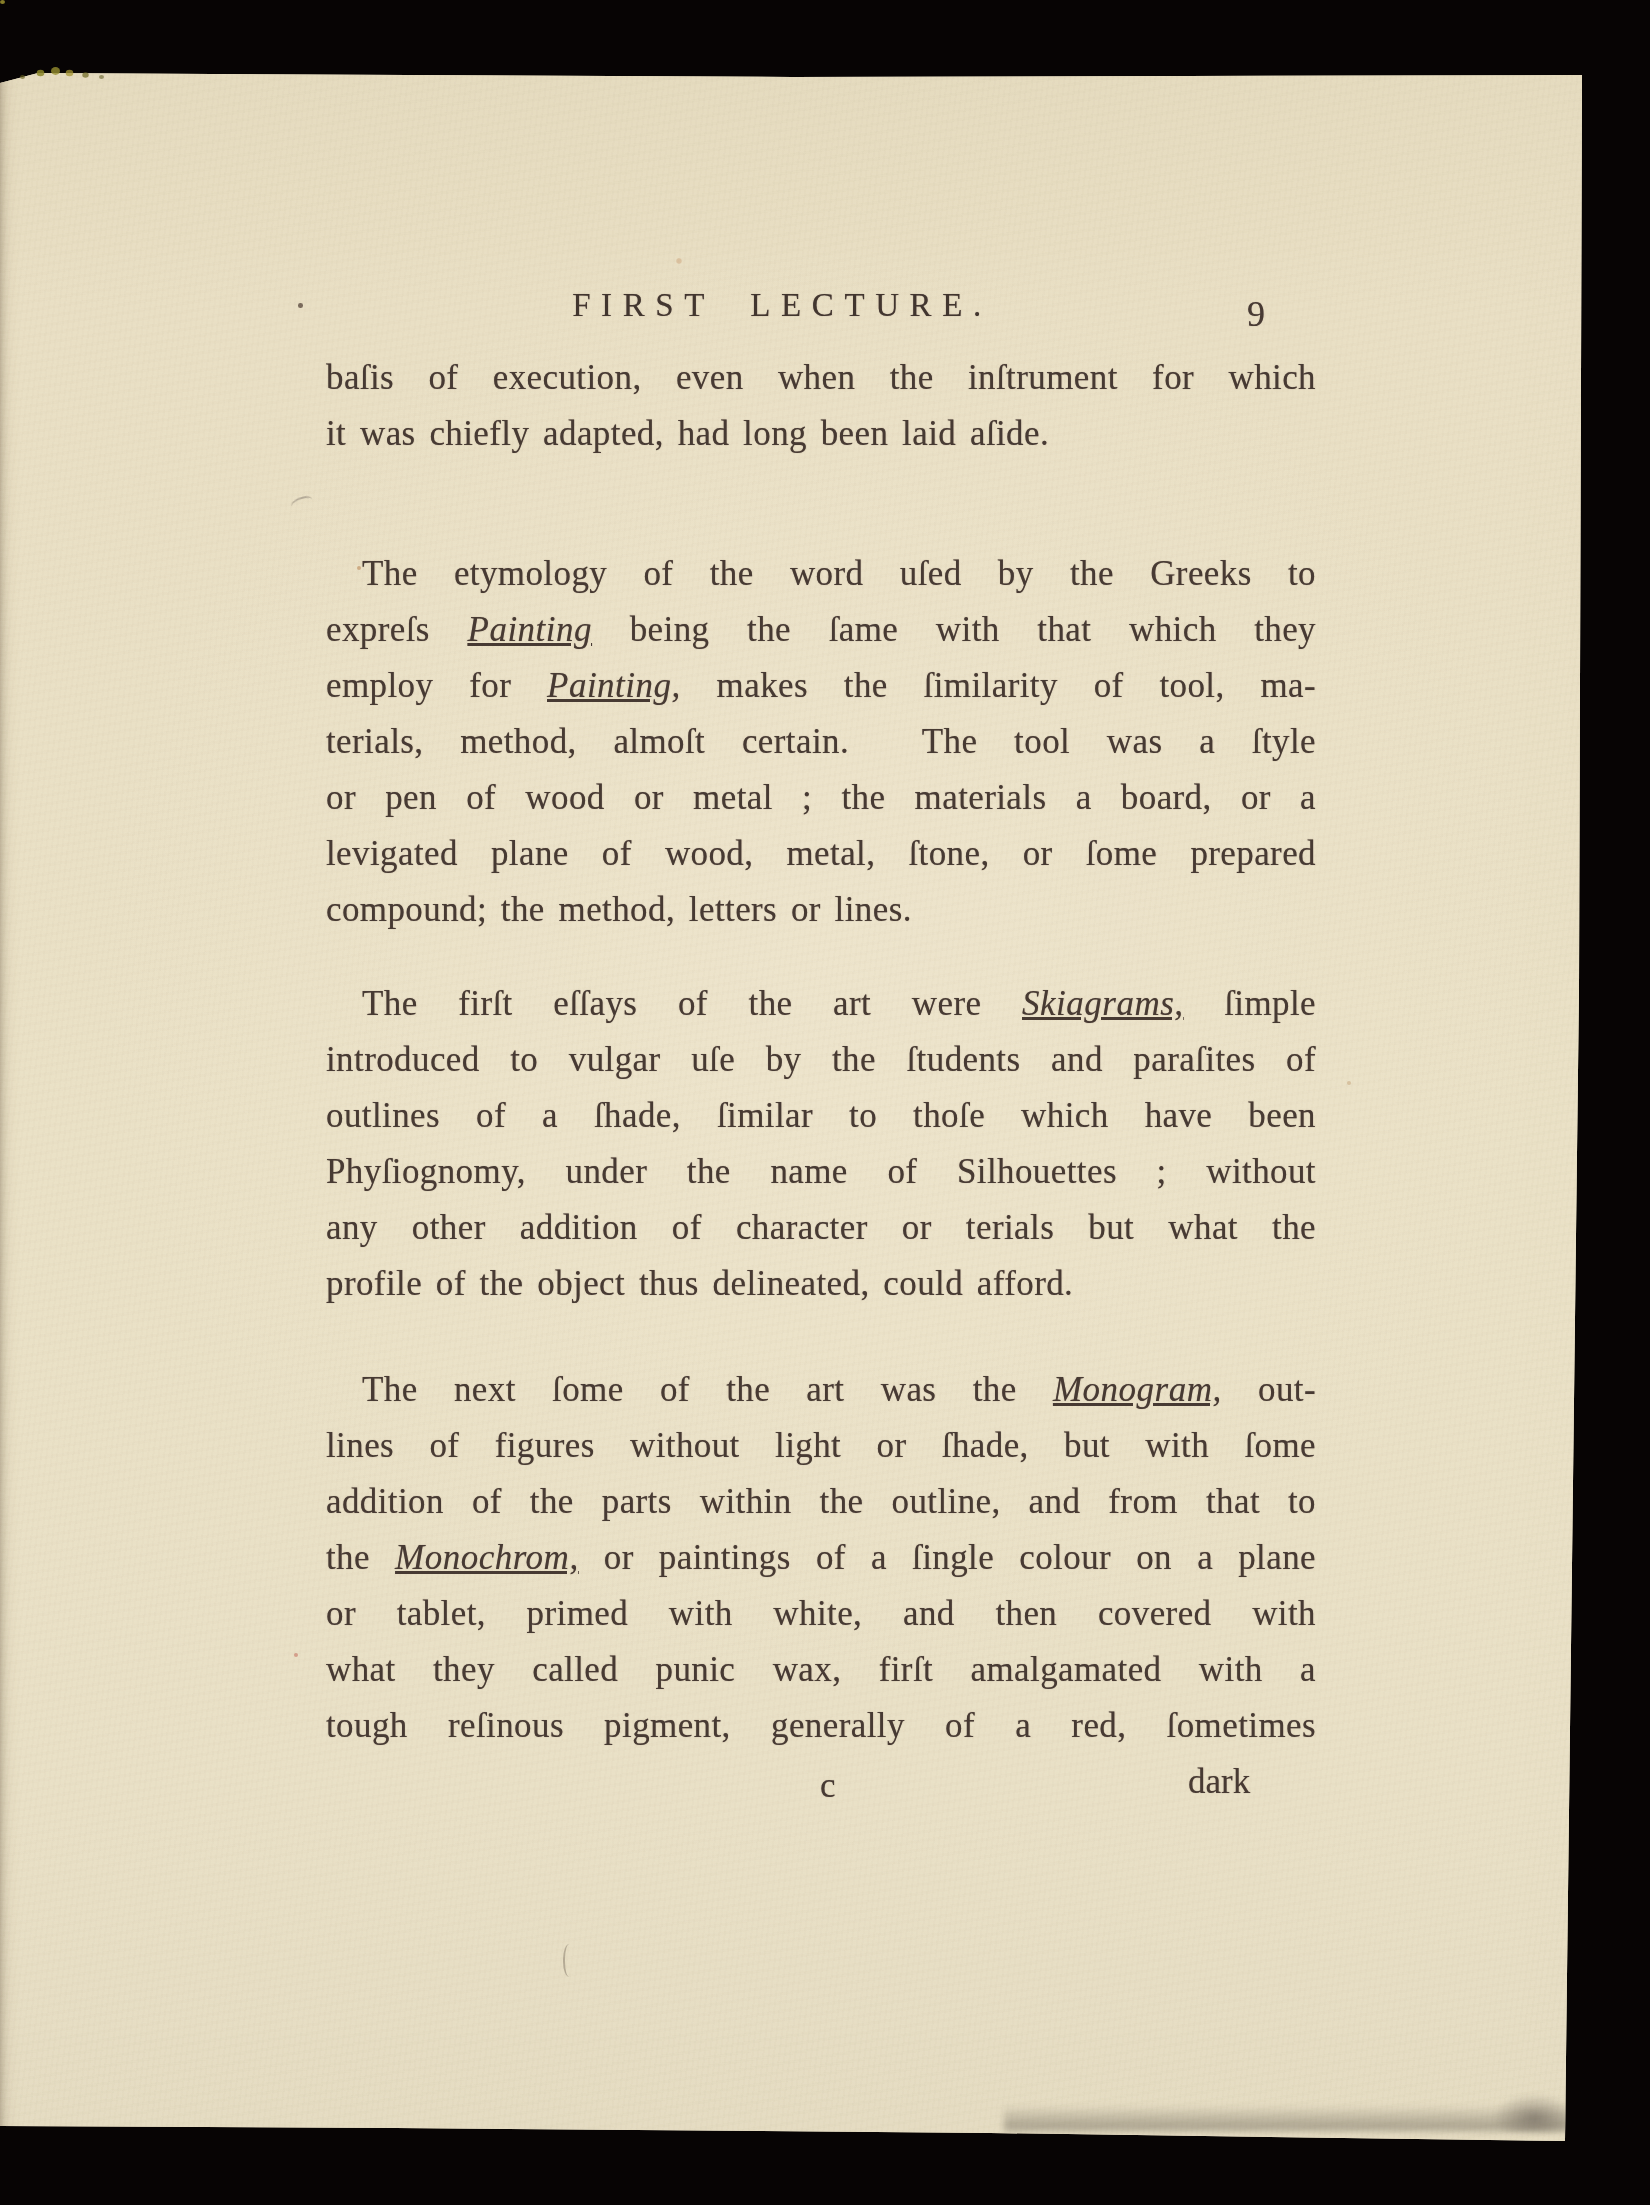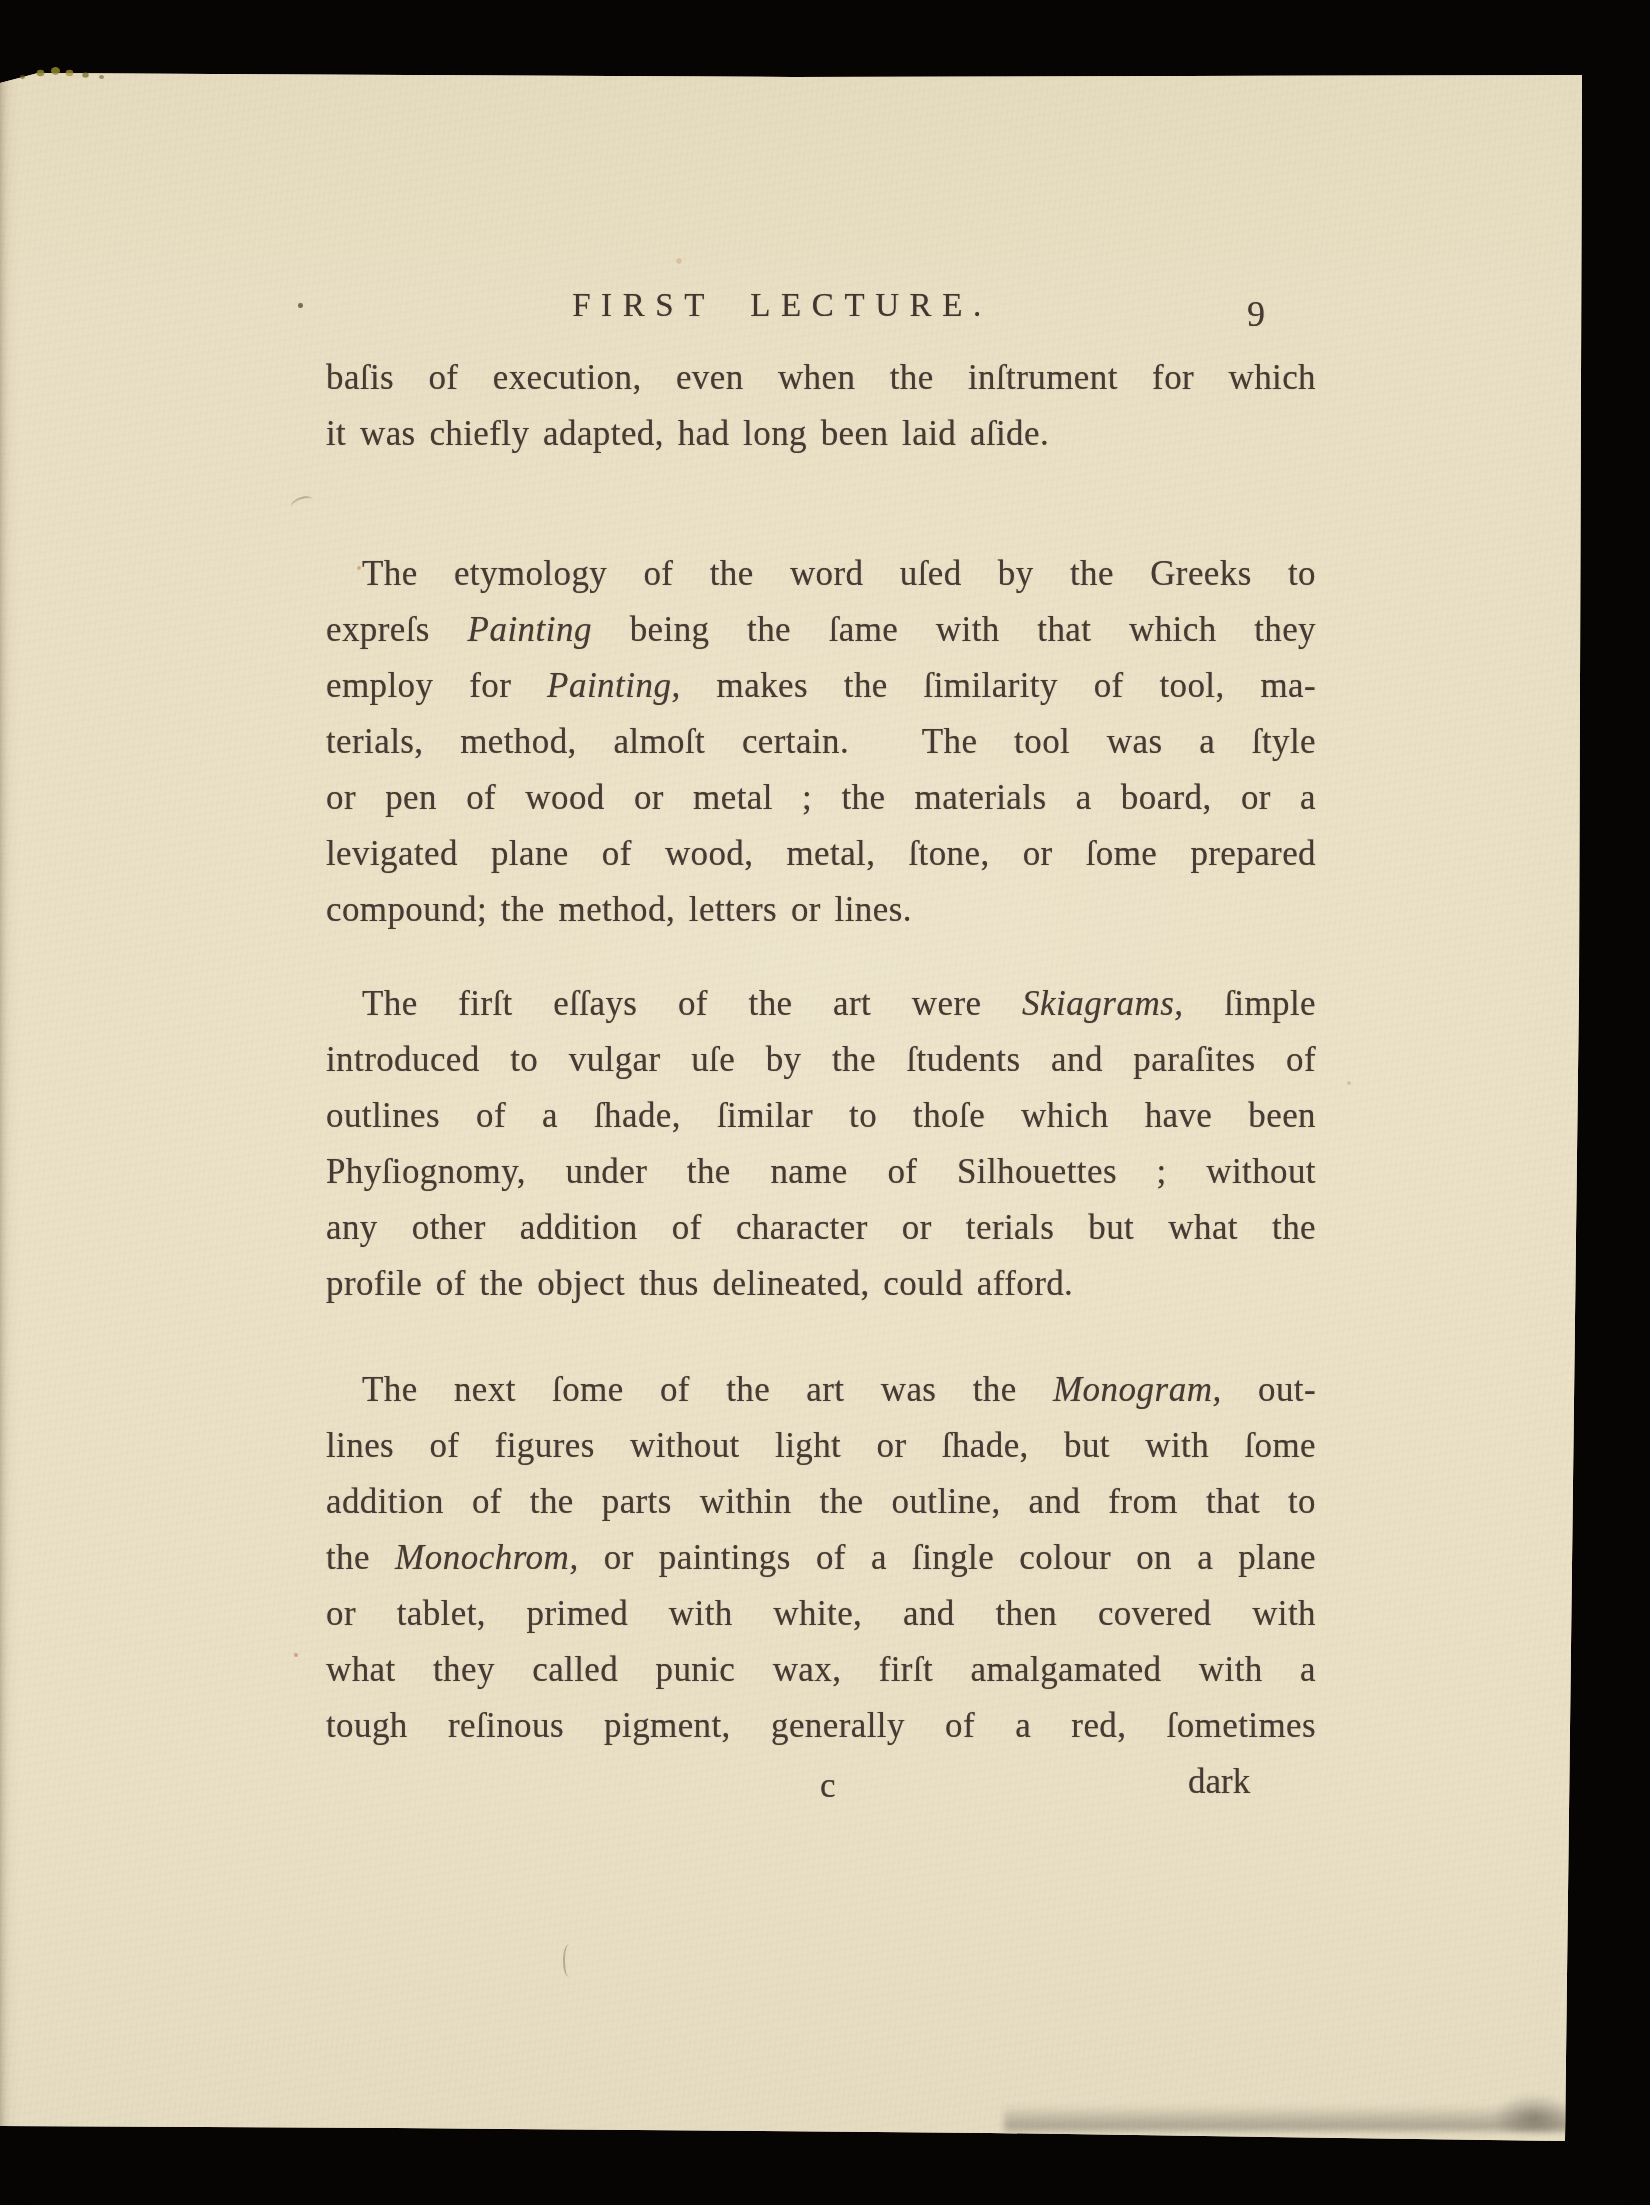--- a/index.html
+++ b/index.html
@@ -1,20 +1,19 @@
 <!DOCTYPE html>
 <html style="--paper: #e8dfc4; --ink: #473a33; --header-ink: #42362f; --background: #070404;font-size:10.6px"><head>
 <meta charset="utf-8">
 <style>
   html,body{margin:0;padding:0;background:#070404;}
   .stage{
     position:relative;width:1651px;height:2205px;overflow:hidden;
     background:#070404;
     font-family:"Liberation Serif","DejaVu Serif",serif;
-    border-radius:30px;
   }
   .page{
     position:absolute;left:0;top:0;width:1651px;height:2205px;
     clip-path:polygon(0px 83px, 38px 73px, 792px 77px, 1582px 75px,
                       1579px 990px, 1565px 2141px, 990px 2133px, 396px 2128px, 0px 2126px);
     background:
       radial-gradient(62% 46% at 50% 44%, rgba(238,229,205,.85) 0%, rgba(238,229,205,0) 72%),
       linear-gradient(180deg,#e4dabd 0%, #e9dfc4 14%, #eae1c6 52%, #e9e0c6 82%, #e4dbc1 100%);
     background-color:var(--paper,#e8dfc4);
     box-shadow:
@@ -46,21 +45,21 @@
   }
   .text-block{
     position:absolute;left:287px;top:350px;width:990px;
     font-size:35px;letter-spacing:0.4px;word-spacing:4.6px;
     text-shadow:0 0 0.9px rgba(75,52,48,.55);
     margin-left:39px;
   }
   .para{line-height:56px;}
   .line{white-space:nowrap;text-align:justify;text-align-last:justify;}
   .line.noj{text-align-last:left;}
-  .line i{font-style:italic;letter-spacing:0.5px;}
+  .line i{font-style:italic;letter-spacing:0.5px;text-decoration:underline;}
   .signature-line{
     position:absolute;left:287px;top:1758px;width:990px;height:56px;
     font-size:35px;line-height:56px;text-shadow:0 0 0.9px rgba(75,52,48,.5);
   }
   .sig-c{position:absolute;left:533px;top:0;}
   .catchword{position:absolute;left:901px;top:-4px;}
   
   .edge-speckles{
     position:absolute;left:0;top:0;width:5.3px;height:4px;border-radius:50%;
     background:rgba(150,140,45,.9);

